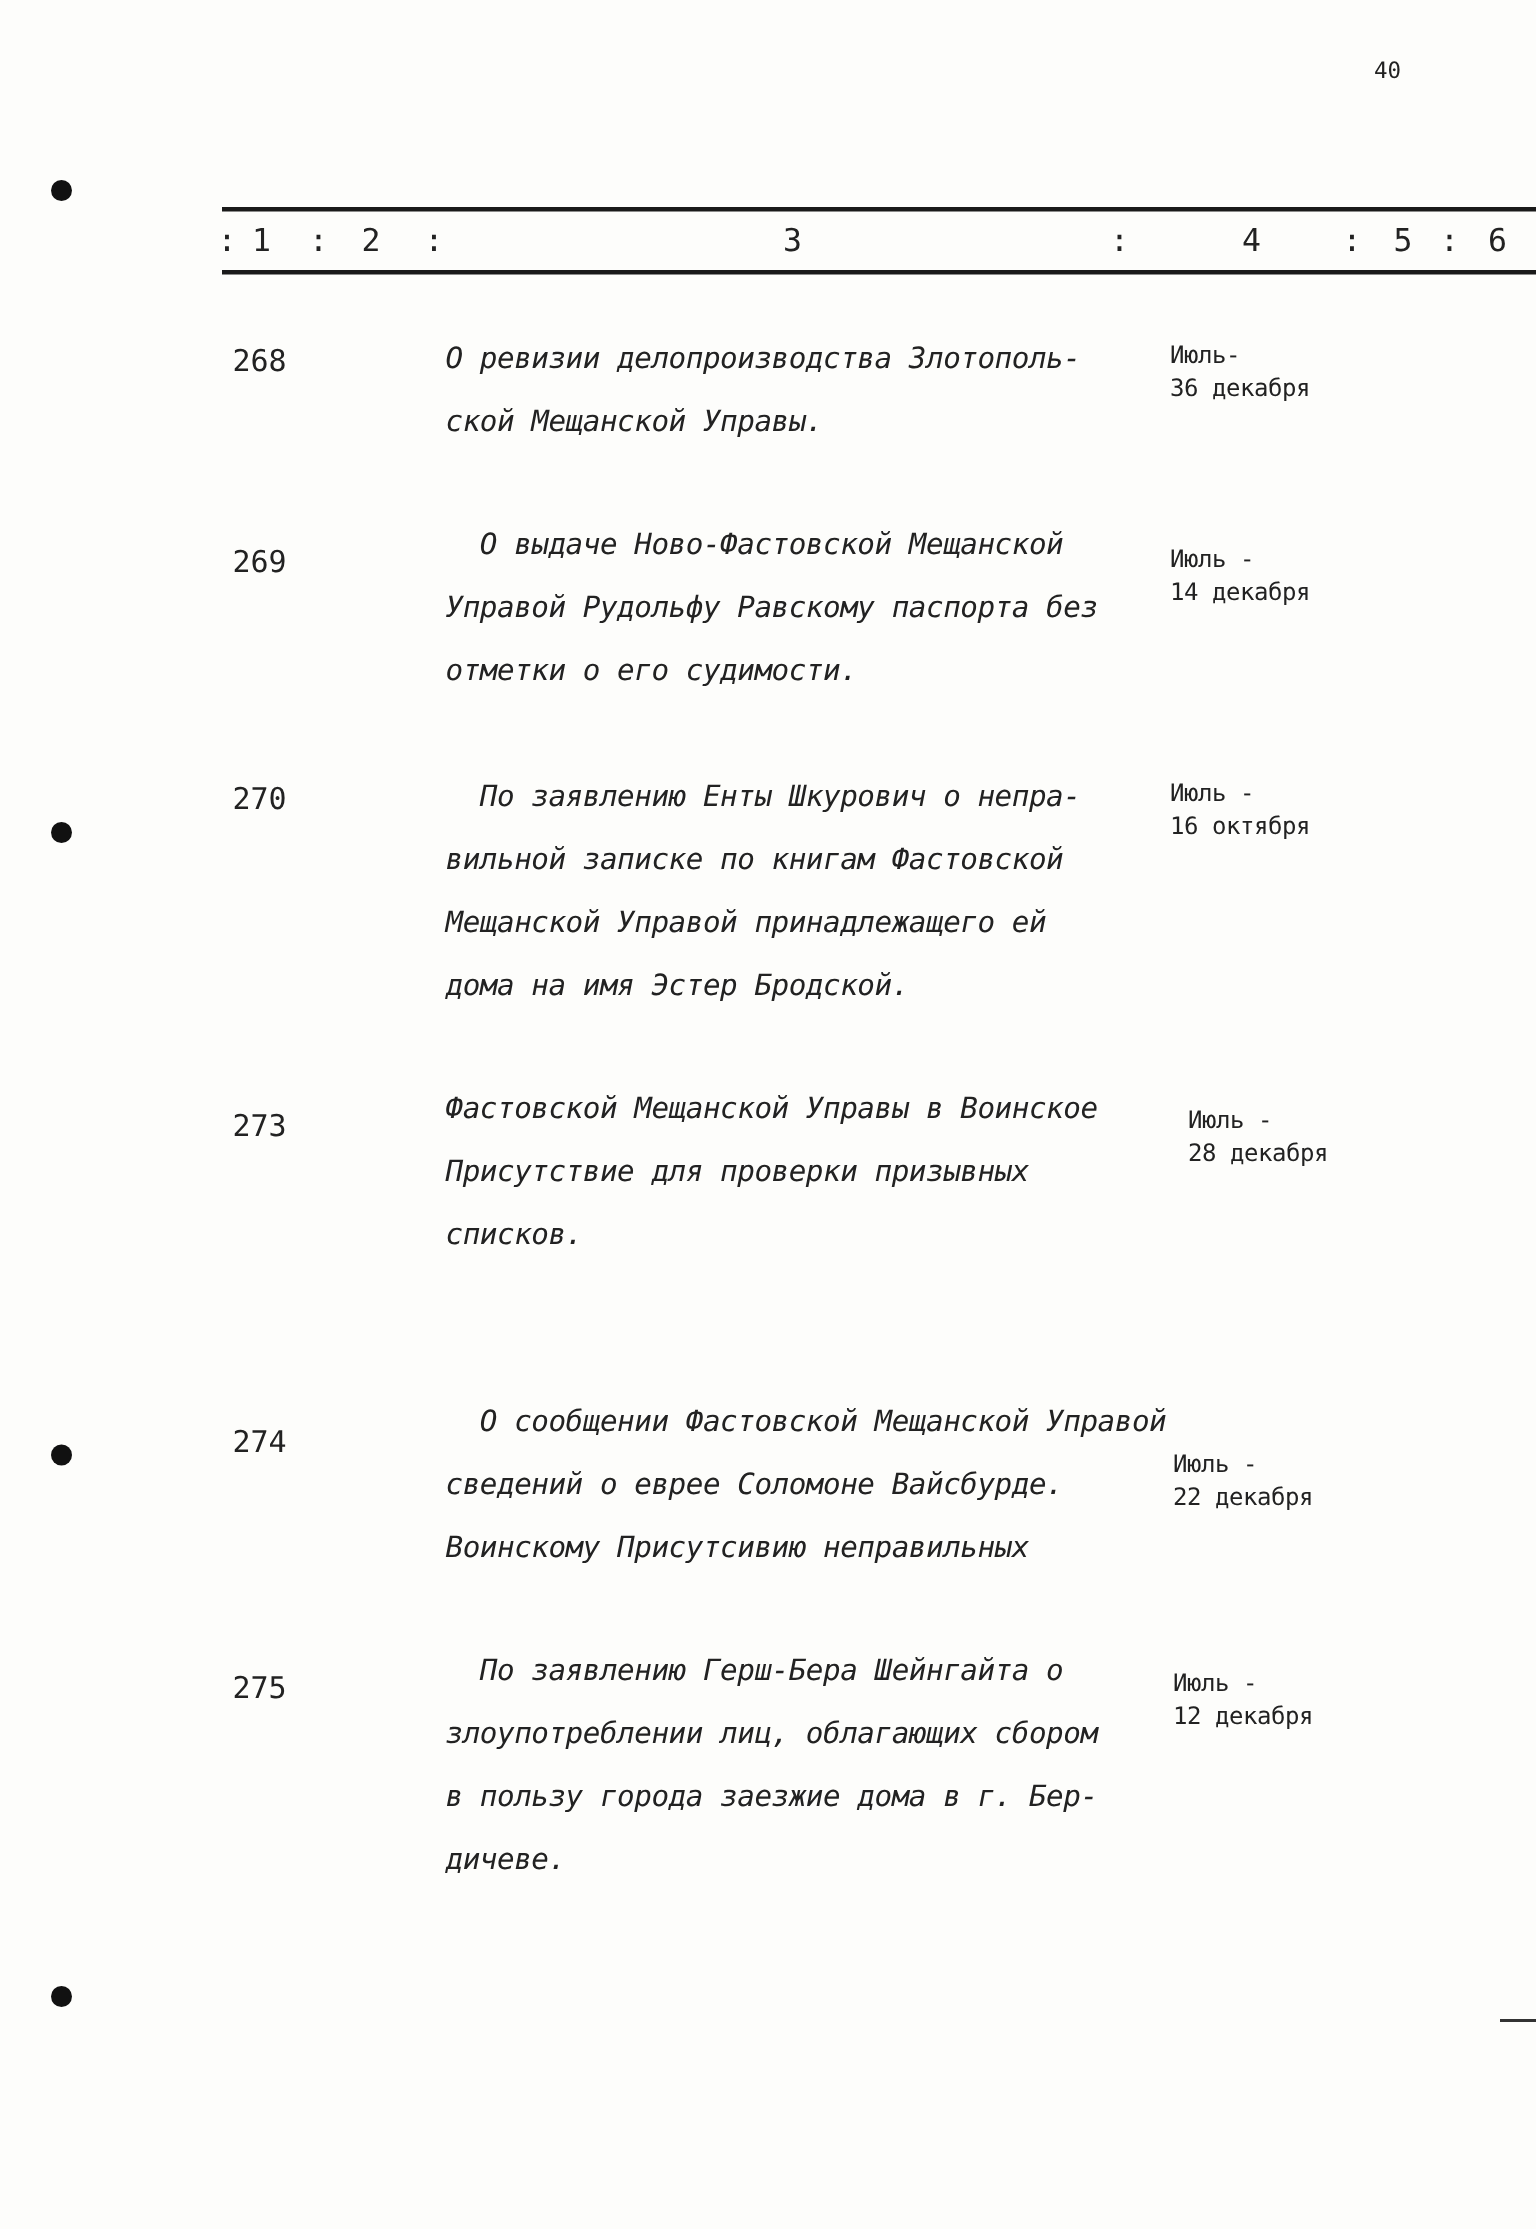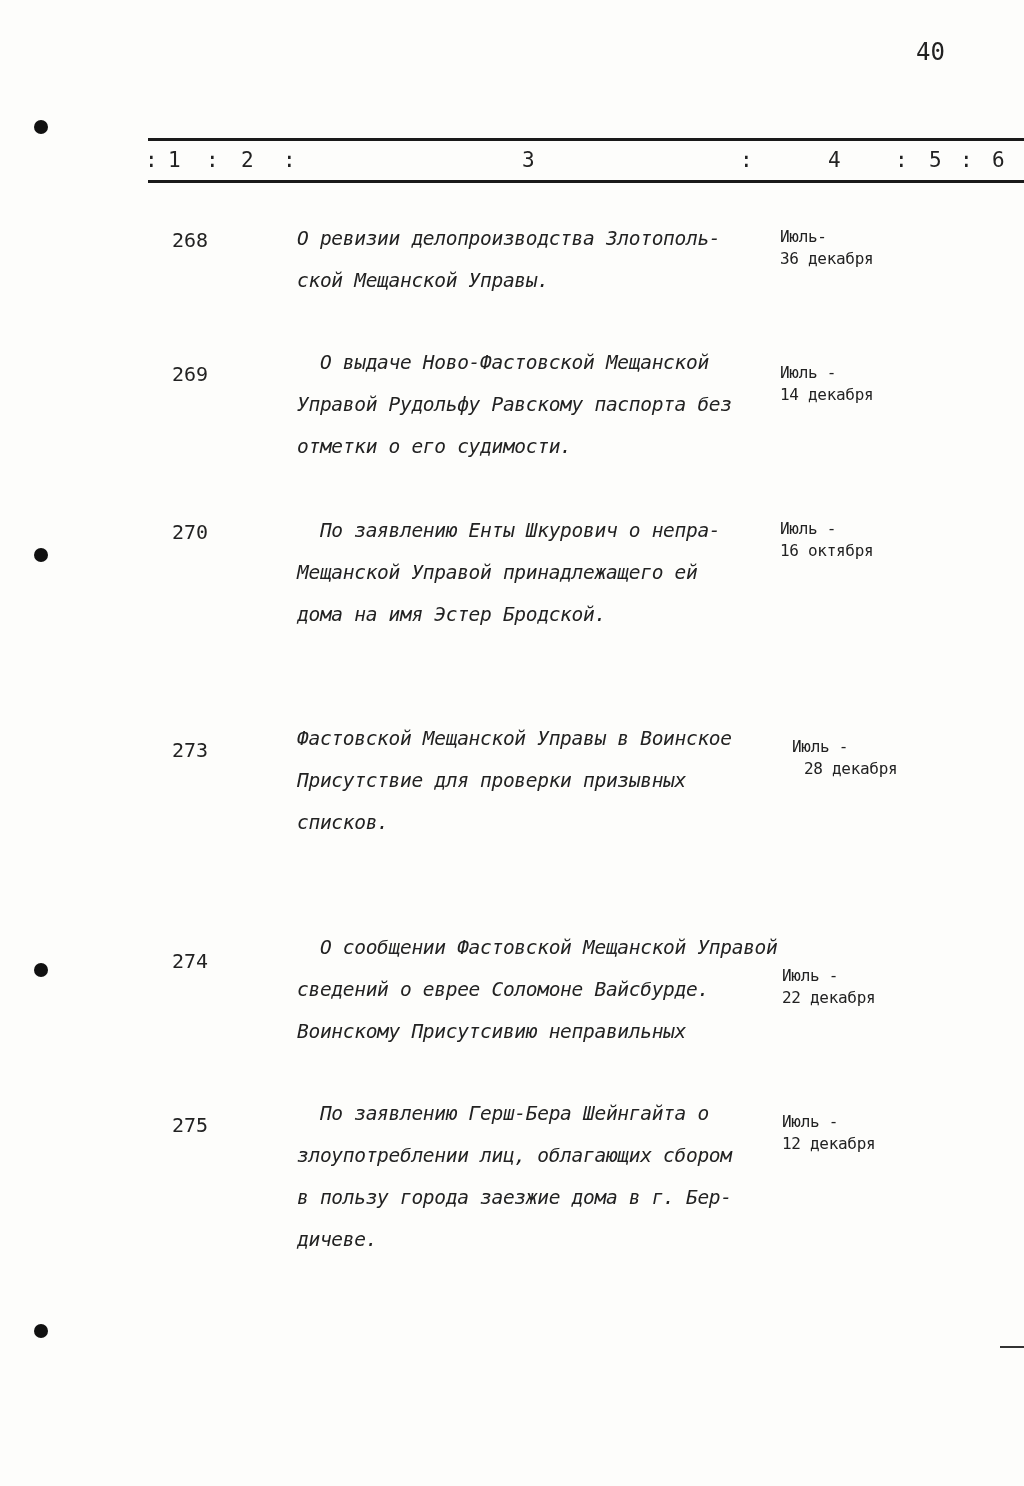--- a/index.html
+++ b/index.html
@@ -1,26 +1,26 @@
 <!DOCTYPE html>
 <html><head>
   <meta charset="utf-8">
   <style>
     html, body { margin: 0; padding: 0; }
     body {
       width: 1024px; height: 1486px; background: #fdfdfb; position: relative; overflow: hidden;
       font-family: "DejaVu Sans Mono", "Liberation Mono", monospace; color: #222;
     }
-    .page-number { position: absolute; left: 916px; top: 38px; font-size: 24px; }
+    .page-number { position: absolute; left: 916px; top: 38px; font-size: 15px; }
     .hole { position: absolute; left: 34px; width: 14px; height: 14px; border-radius: 50%; background: #111; }
     .rule { position: absolute; left: 148px; right: 0; height: 3px; background: #1a1a1a; }
     .header-row { position: absolute; top: 148px; left: 0; width: 1024px; height: 30px; font-size: 21px; }
     .header-row span { position: absolute; top: 0; }
     .record { position: absolute; left: 0; width: 1024px; }
-    .rec-num { position: absolute; left: 155px; font-size: 20px; margin-left: 17px; }
+    .rec-num { position: absolute; left: 155px; font-size: 20px; }
     .rec-text { position: absolute; left: 297px; width: 500px; font-size: 19.5px; line-height: 42px; white-space: pre; letter-spacing: -0.3px; font-style: italic; }
     .rec-date { position: absolute; left: 780px; font-size: 16px; line-height: 22px; white-space: pre; letter-spacing: -0.3px; }
     .mark { position: absolute; }
   </style>
 </head>
 <body>
 
 <div>
 
   <div class="page-number">40</div>
@@ -56,28 +56,28 @@
   </div>
 
   <div class="record" style="top:346px">
     <div class="rec-num" style="top:16px">269</div>
     <div class="rec-text" style="top:-4px"><div>  О выдаче Ново-Фастовской Мещанской</div><div>Управой Рудольфу Равскому паспорта без</div><div>отметки о его судимости.</div></div>
     <div class="rec-date" style="top:16px"><div>Июль -</div><div>14 декабря</div></div>
   </div>
 
   <div class="record" style="top:514px">
     <div class="rec-num" style="top:6px">270</div>
-    <div class="rec-text" style="top:-4px"><div>  По заявлению Енты Шкурович о непра-</div><div>Мещанской Управой принадлежащего ей</div><div>дома на имя Эстер Бродской.</div></div>
+    <div class="rec-text" style="top:-4px"><div>  По заявлению Енты Шкурович о непра-</div><div>вильной записке по книгам Фастовской</div><div>Мещанской Управой принадлежащего ей</div><div>дома на имя Эстер Бродской.</div></div>
     <div class="rec-date" style="top:4px"><div>Июль -</div><div>16 октября</div></div>
   </div>
 
   <div class="record" style="top:722px">
     <div class="rec-num" style="top:16px">273</div>
     <div class="rec-text" style="top:-4px"><div>Фастовской Мещанской Управы в Воинское</div><div>Присутствие для проверки призывных</div><div>списков.</div></div>
-    <div class="rec-date" style="top:14px;left:792px"><div>Июль -</div><div style="margin-left:12px">28 декабря</div></div>
+    <div class="rec-date" style="top:14px;left:792px"><div>Июль -</div><div style="margin-left:0">28 декабря</div></div>
   </div>
 
   <div class="record" style="top:931px">
     <div class="rec-num" style="top:18px">274</div>
     <div class="rec-text" style="top:-4px"><div>  О сообщении Фастовской Мещанской Управой</div><div>сведений о еврее Соломоне Вайсбурде.</div><div>Воинскому Присутсивию неправильных</div></div>
     <div class="rec-date" style="top:34px;left:782px"><div>Июль -</div><div>22 декабря</div></div>
   </div>
 
   <div class="record" style="top:1097px">
     <div class="rec-num" style="top:16px">275</div>

